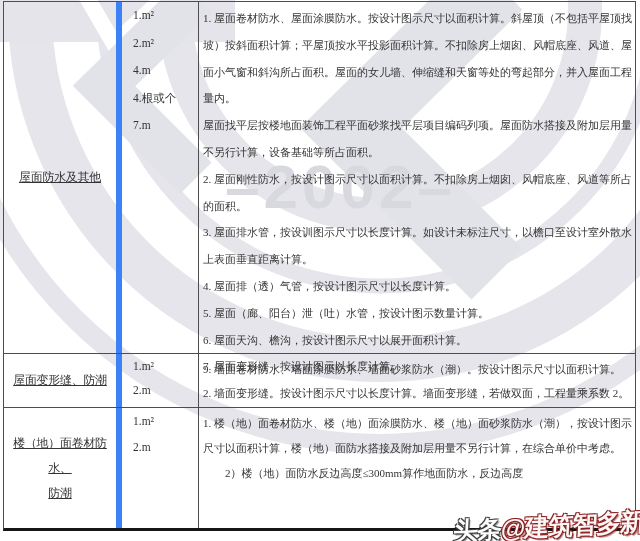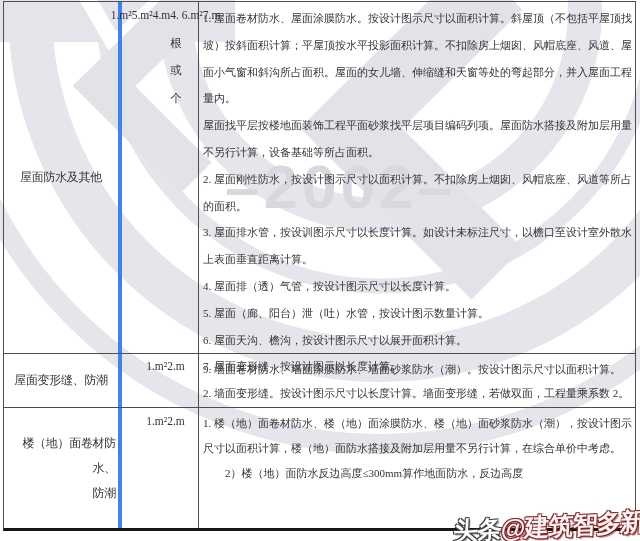--- a/index.html
+++ b/index.html
@@ -16,29 +16,29 @@
     border:1px solid #4d4d4d; border-bottom:3px solid #161616;
     background:transparent;
   }
   .t-row { display:flex; box-sizing:border-box; border-bottom:1px solid #4d4d4d; }
   .t-row:last-child { border-bottom:none; flex:1; }
   .row-roof { height:352px; }
   .row-wall { height:54px; }
 
   .cell-cat {
     width:118px; min-width:118px; box-sizing:border-box;
-    border-right:4px solid #3b82f6;
+    border-right:6px solid #3b82f6;
     display:flex; align-items:center; justify-content:center;
-    text-align:right; font-size:12px; line-height:25px;
-    padding:0 2px; white-space:pre-line; letter-spacing:-0.3px;
+    text-align:center; font-size:12px; line-height:25px;
+    padding:0 2px; white-space:pre-line; letter-spacing:-0.3px;text-decoration:underline;
   }
   .cell-unit {
     width:77px; min-width:77px; box-sizing:border-box;
     border-right:1px solid #4d4d4d;
-    display:flex; flex-direction:row; justify-content:center;
+    display:flex; flex-direction:column; 
     padding-left:11px; font-size:11.5px;
   }
   .cell-unit p { margin:0; }
   .row-roof .cell-unit p { line-height:27.5px; }
   .row-wall .cell-unit p { line-height:24px; }
   .row-floor .cell-unit p { line-height:26px; }
 
   .cell-rules {
     flex:1; box-sizing:border-box; padding:3px 3px 0 4px;
     font-size:11px; text-align:justify;
@@ -86,24 +86,23 @@
   </svg>
 
   <div class="doc-table">
 
     <div class="t-row row-roof">
       <div class="cell-cat">
         <span>屋面防水及其他</span>
       </div>
       <div class="cell-unit">
           <p class="unit-line">1.m²</p>
-          <p class="unit-line">5.m²</p>
+          <p class="unit-line">2.m²</p>
           <p class="unit-line">4.m</p>
           <p class="unit-line">4.根或个</p>
-          <p class="unit-line">6.m²</p>
           <p class="unit-line">7.m</p>
         </div>
       <div class="cell-rules">
           <p class="rule">1. 屋面卷材防水、屋面涂膜防水。按设计图示尺寸以面积计算。斜屋顶（不包括平屋顶找坡）按斜面积计算；平屋顶按水平投影面积计算。不扣除房上烟囱、风帽底座、风道、屋面小气窗和斜沟所占面积。屋面的女儿墙、伸缩缝和天窗等处的弯起部分，并入屋面工程量内。</p>
           <p class="rule">屋面找平层按楼地面装饰工程平面砂浆找平层项目编码列项。屋面防水搭接及附加层用量不另行计算，设备基础等所占面积。</p>
           <p class="rule">2. 屋面刚性防水，按设计图示尺寸以面积计算。不扣除房上烟囱、风帽底座、风道等所占的面积。</p>
           <p class="rule">3. 屋面排水管，按设训图示尺寸以长度计算。如设计未标注尺寸，以檐口至设计室外散水上表面垂直距离计算。</p>
           <p class="rule">4. 屋面排（透）气管，按设计图示尺寸以长度计算。</p>
           <p class="rule">5. 屋面（廊、阳台）泄（吐）水管，按设计图示数量计算。</p>
           <p class="rule">6. 屋面天沟、檐沟，按设计图示尺寸以展开面积计算。</p>

